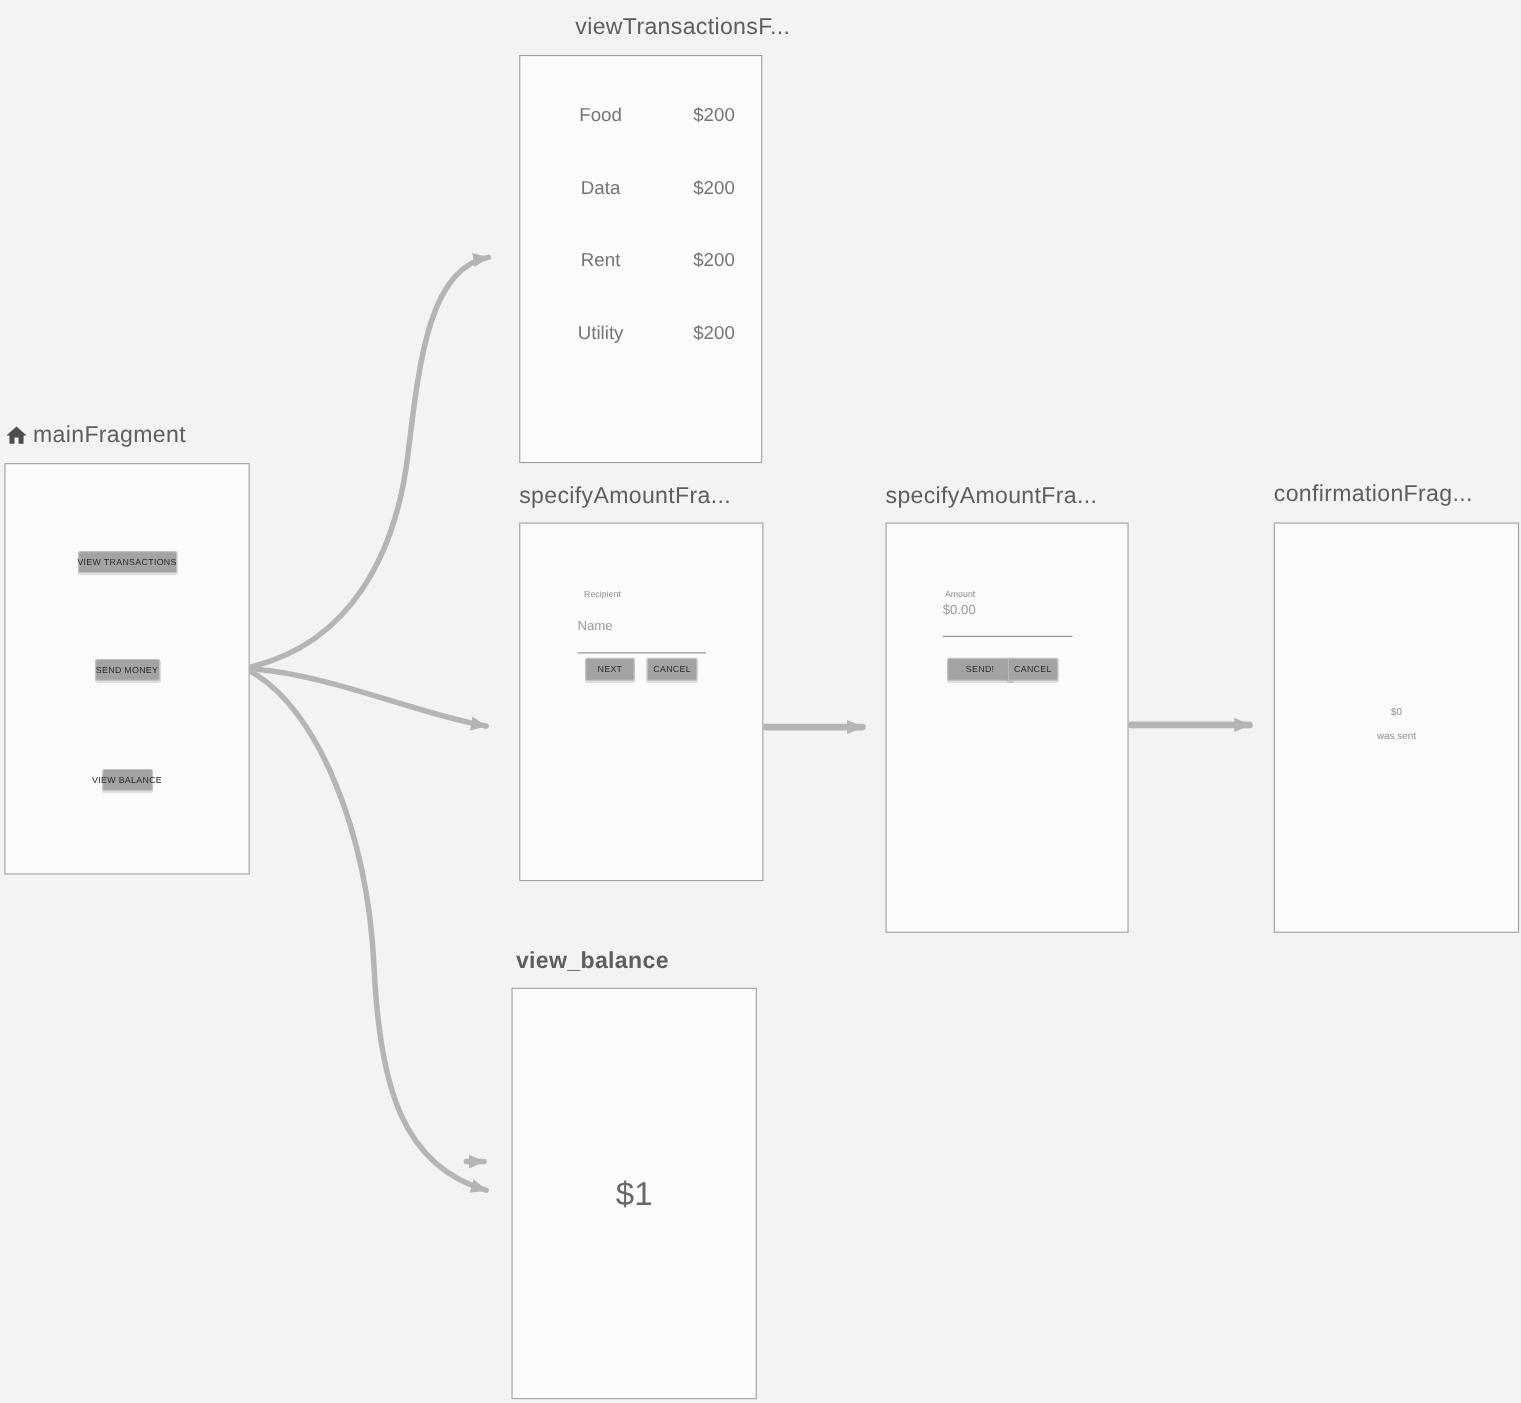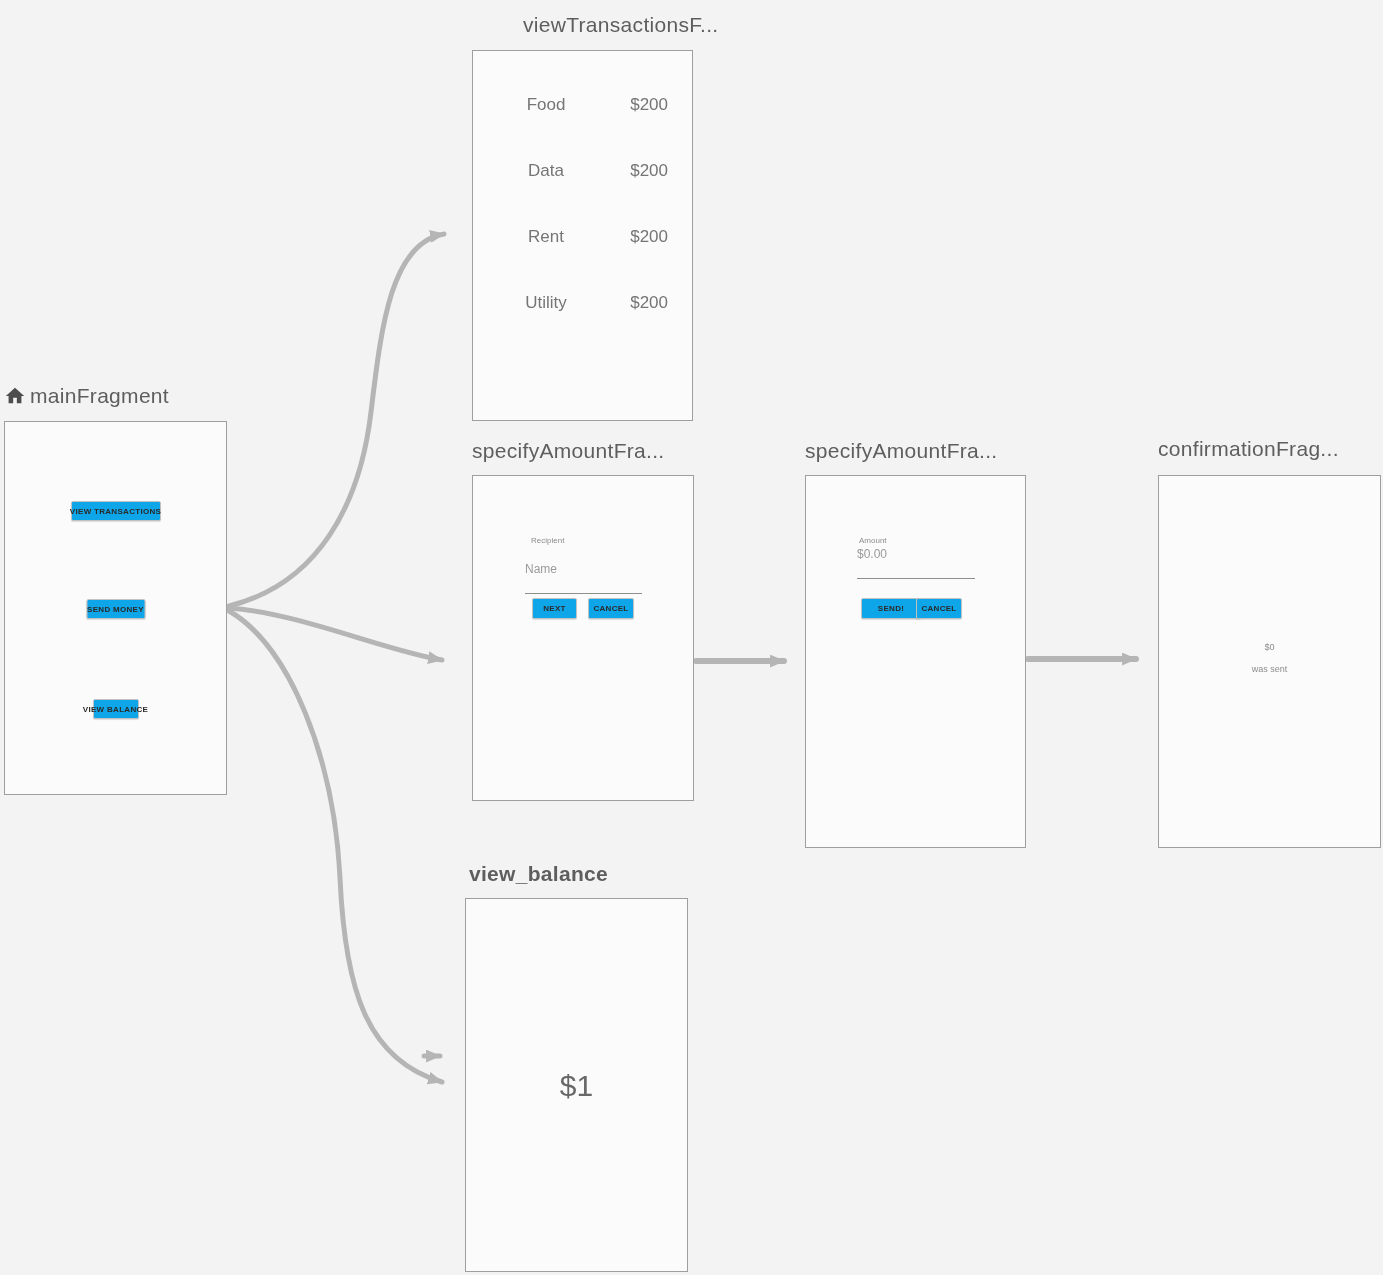--- a/index.html
+++ b/index.html
@@ -21,25 +21,25 @@
     align-items: center;
     gap: 4px;
   }
   .card {
     position: absolute;
     background: #fbfbfb;
     border: 1.5px solid #9e9e9e;
   }
   .preview-btn {
     position: absolute;
-    background: #0ea5e9;
+    background: #a3a3a3;
     border: 1px solid #c2c2c2;
     border-radius: 2px;
     color: #2a2a2a;
-    font-weight: bold;
+    font-weight: normal;
     font-size: 8px;
     letter-spacing: 0.3px;
     display: flex;
     align-items: center;
     justify-content: center;
     box-shadow: 0 1px 1px rgba(0,0,0,0.12);
     white-space: nowrap;
   }
   
   .tx-list { position: absolute; left: 0; right: 0; top: 21px; }

